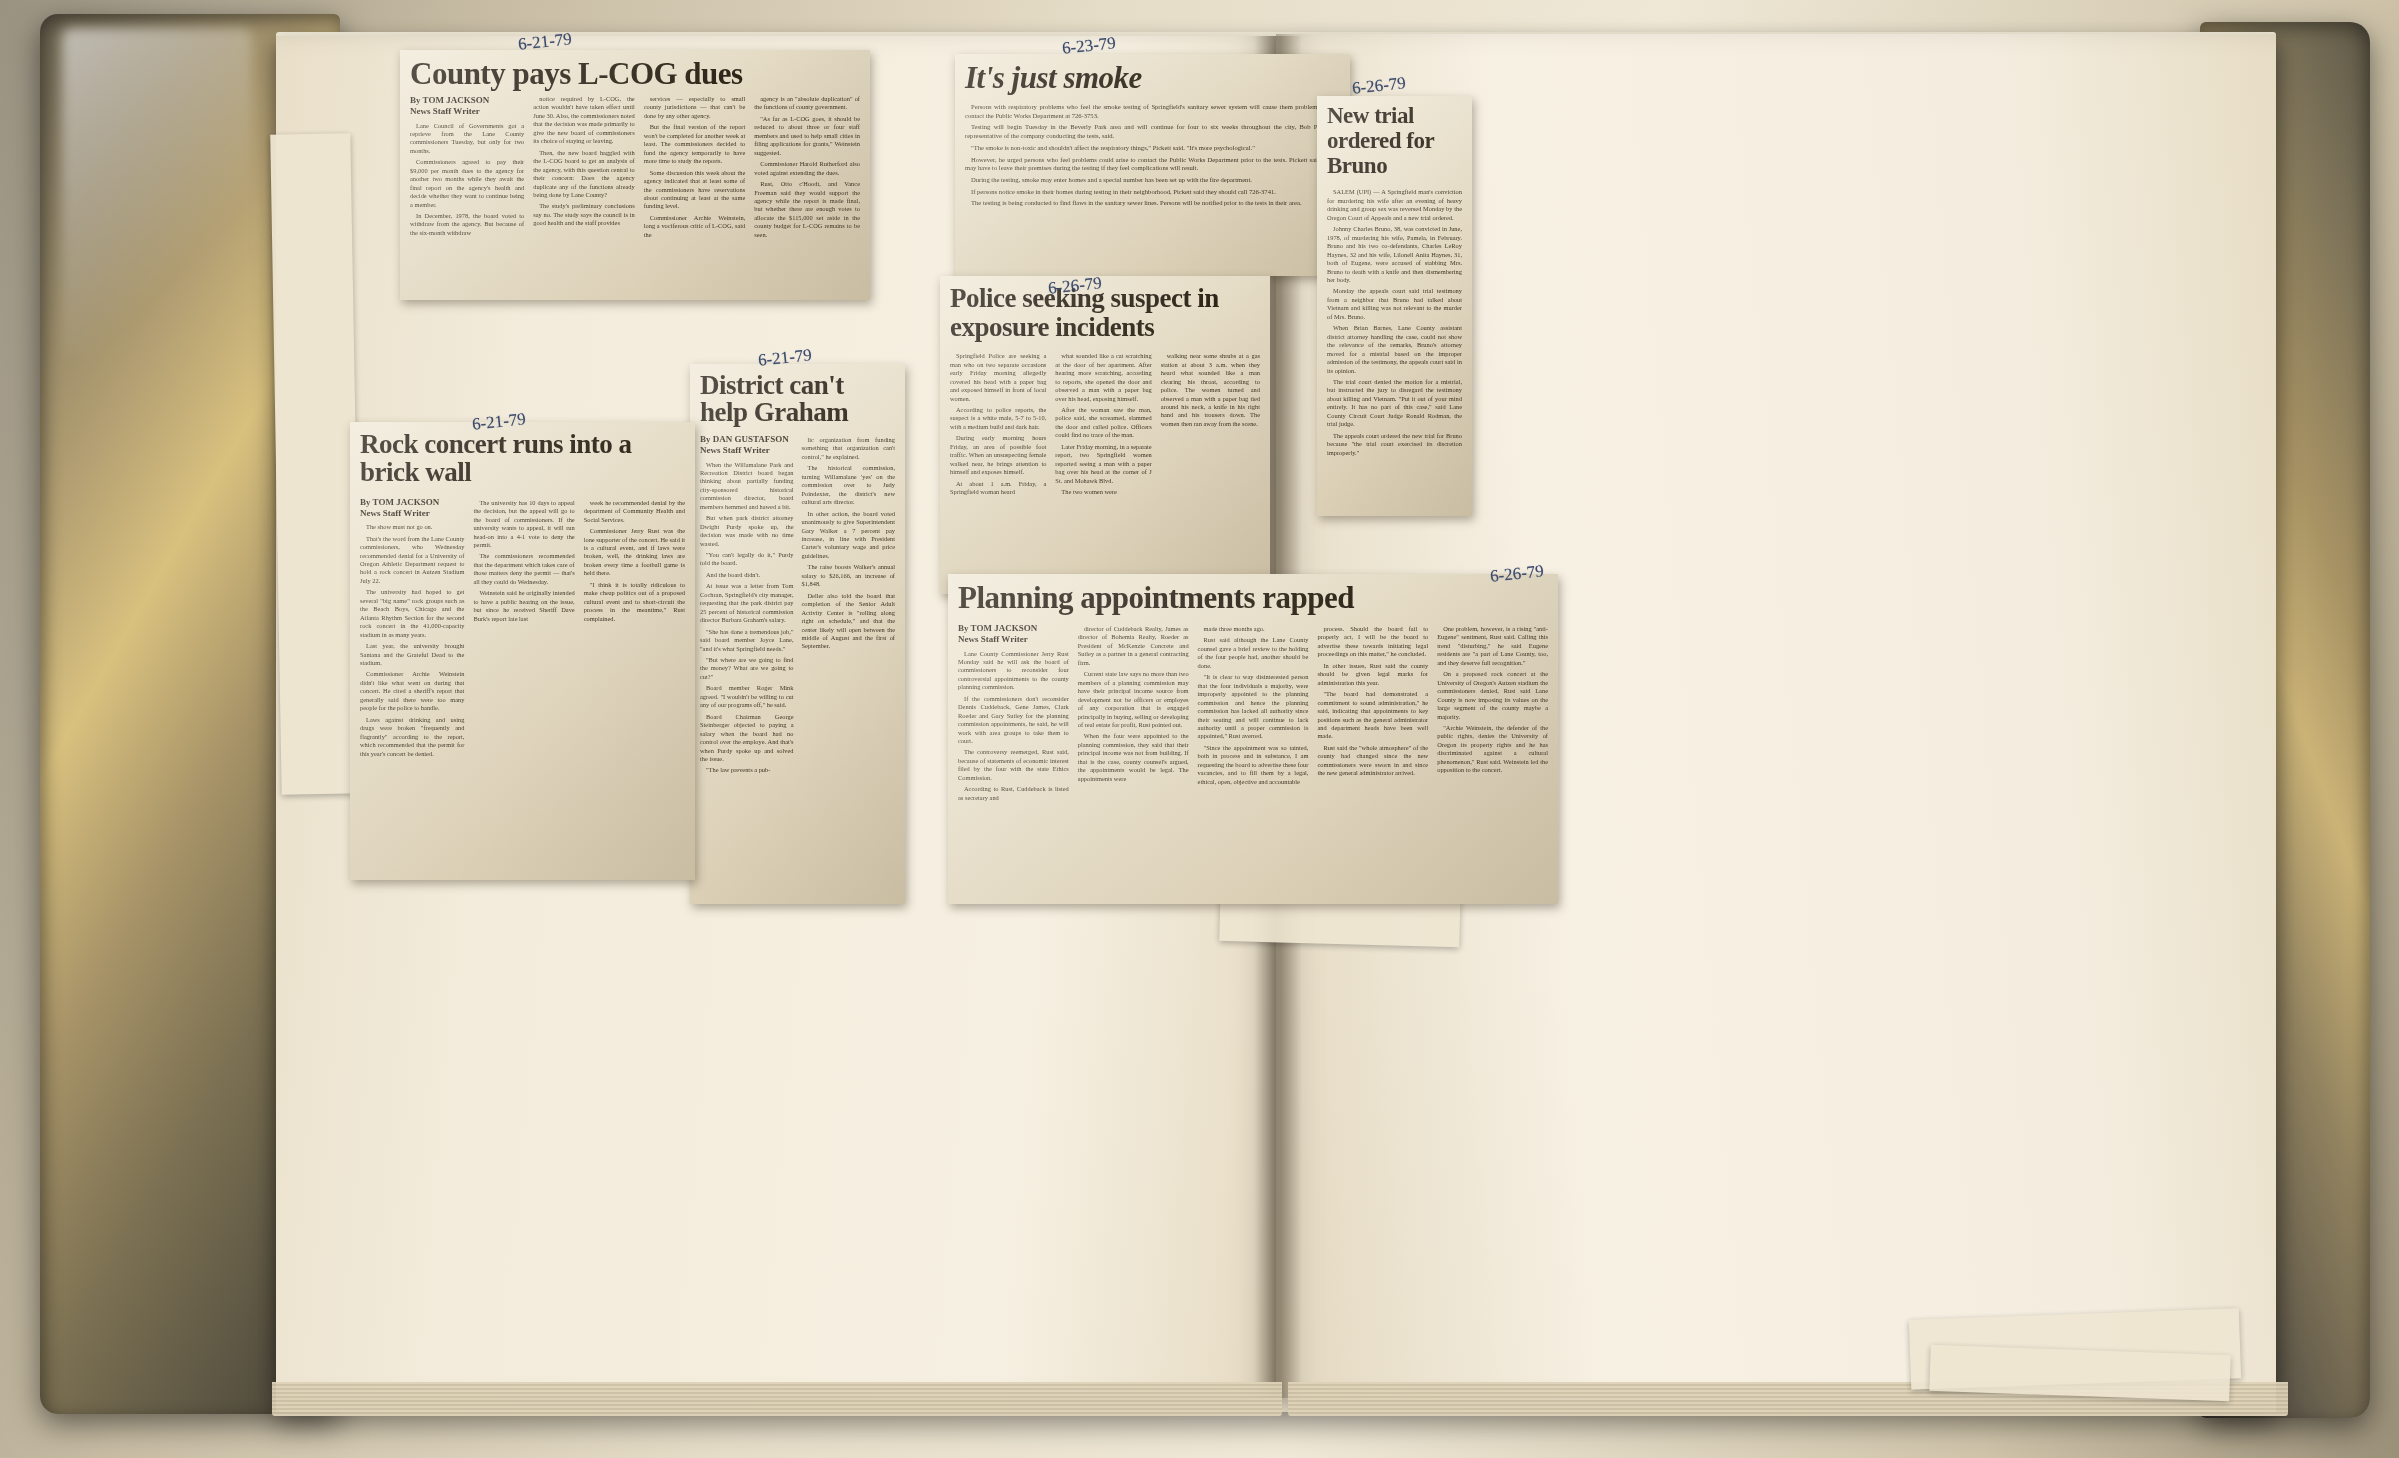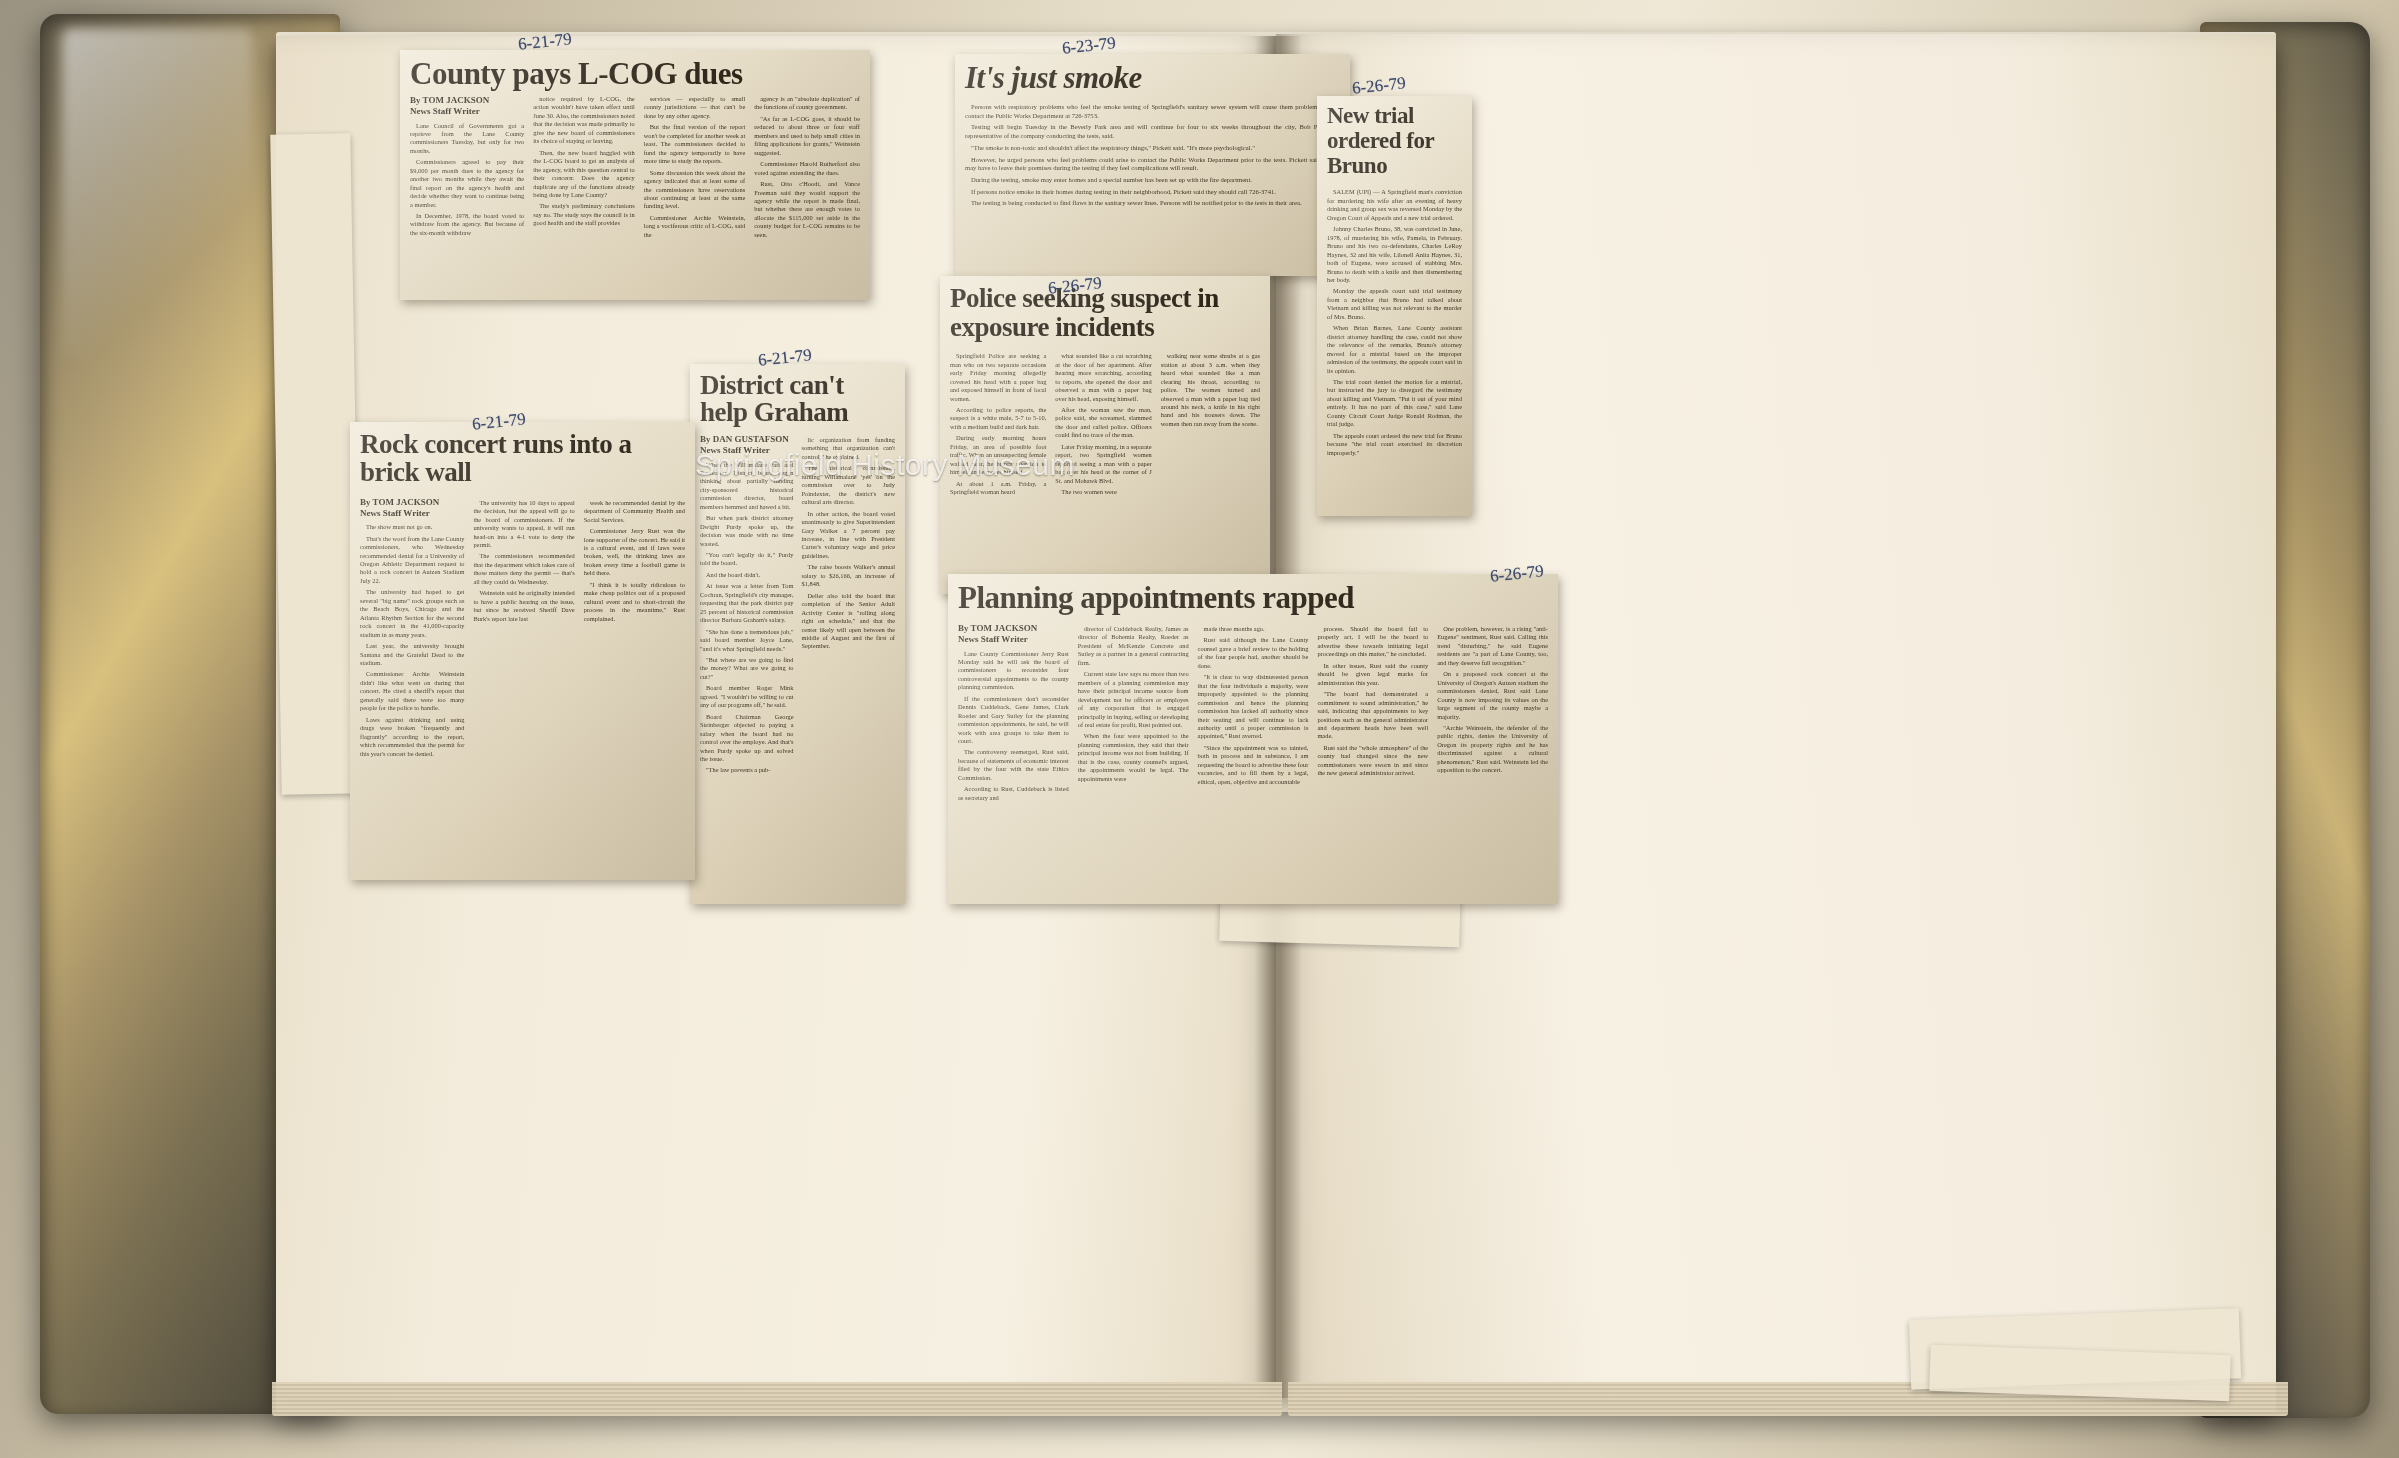--- a/index.html
+++ b/index.html
@@ -310,14 +310,13 @@
           <p>On a proposed rock concert at the University of Oregon's Autzen stadium the commissioners denied, Rust said Lane County is now imposing its values on the large segment of the county maybe a majority.</p>
           <p>"Archie Weinstein, the defender of the public rights, denies the University of Oregon its property rights and he has discriminated against a cultural phenomenon," Rust said. Weinstein led the opposition to the concert.</p>
         </div>
           </div>
       </div>
     </div>
     <div class="date" style="left:1450px;top:550px;">6-26-79</div>
 
   </div>
 
-  <div class="watermark">Springfield History Museum</div>
 </div>
 
 </body></html>

